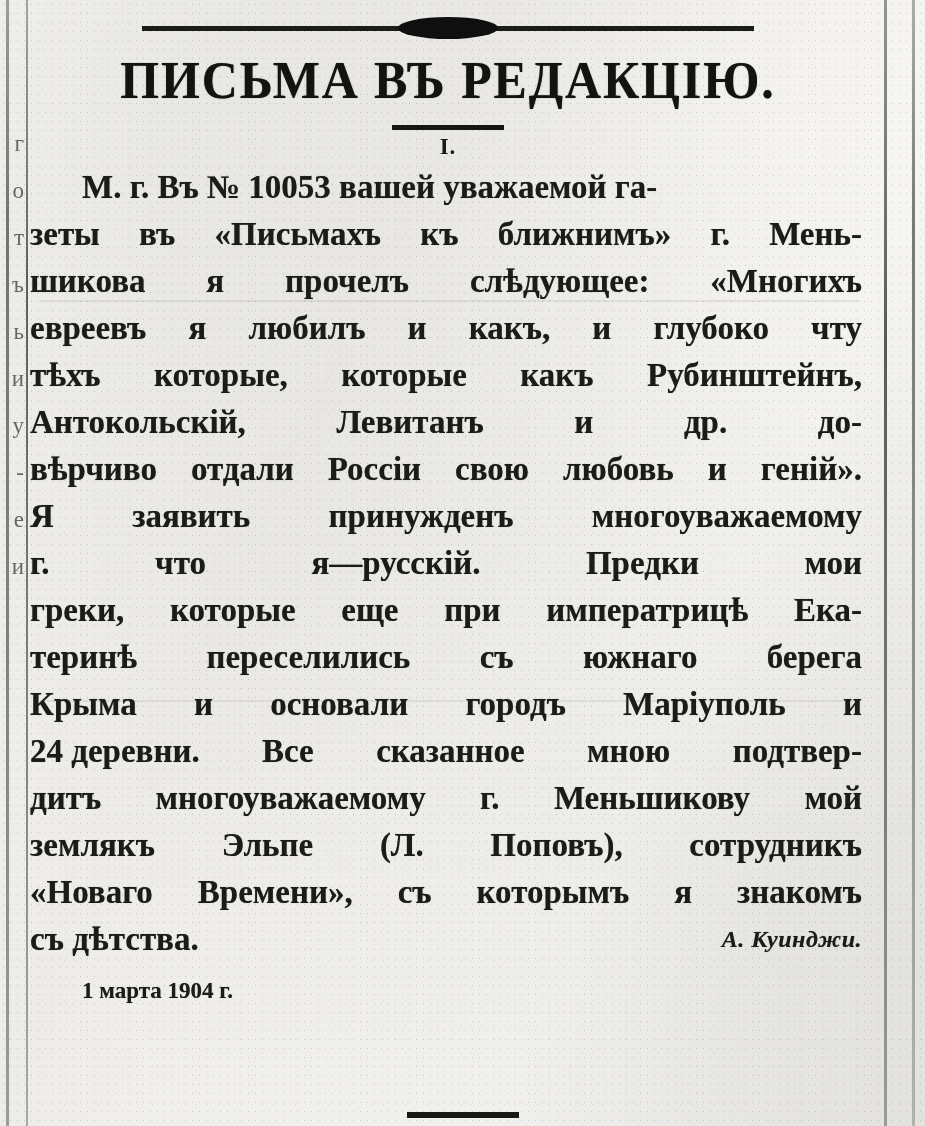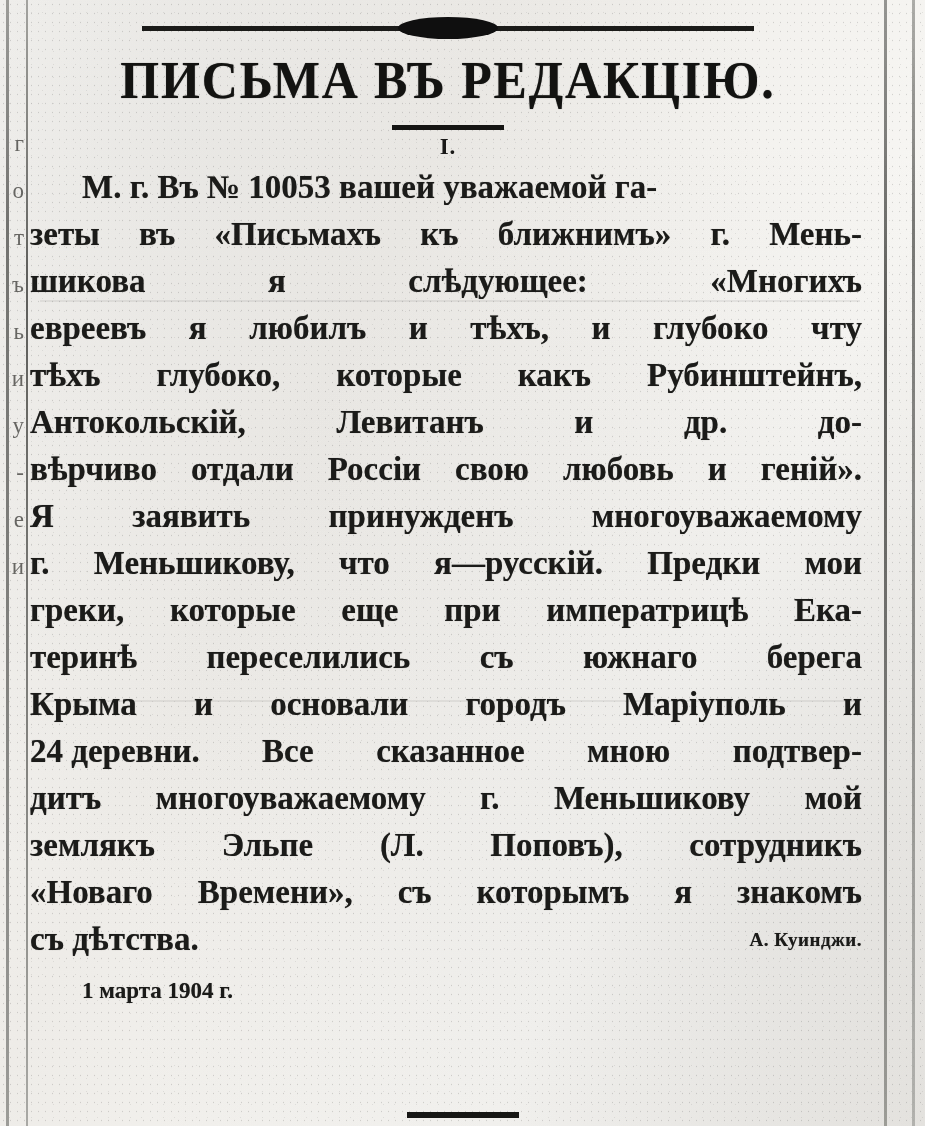--- a/index.html
+++ b/index.html
@@ -163,23 +163,24 @@
   }
   .line.just {
     display: flex;
     justify-content: space-between;
   }
   .line.just > span { white-space: pre; }
 
   .signature {
     float: right;
     font-weight: bold;
-    font-size: 19px;
+    font-size: 24px;
     letter-spacing: 0.5px;
     padding-left: 20px;
+    font-style: italic;
   }
 
   .dateline {
     margin: 6px 0 0 0;
     font-size: 23px;
     font-weight: bold;
     color: #1d1d1b;
     padding-left: 52px;
     line-height: 44px;
   }
@@ -255,38 +256,39 @@
         <span>«Письмахъ</span>
         <span>къ</span>
         <span>ближнимъ»</span>
         <span>г.</span>
         <span>Мень-</span>
       </div>
 
       <div class="line just">
         <span>шикова</span>
         <span>я</span>
+        <span>прочелъ</span>
         <span>слѣдующее:</span>
         <span>«Многихъ</span>
       </div>
 
       <div class="line just">
         <span>евреевъ</span>
         <span>я</span>
         <span>любилъ</span>
         <span>и</span>
-        <span>тѣхъ,</span>
+        <span>какъ,</span>
         <span>и</span>
         <span>глубоко</span>
         <span>чту</span>
       </div>
 
       <div class="line just">
         <span>тѣхъ</span>
-        <span>глубоко,</span>
+        <span>которые,</span>
         <span>которые</span>
         <span>какъ</span>
         <span>Рубинштейнъ,</span>
       </div>
 
       <div class="line just">
         <span>Антокольскій,</span>
         <span>Левитанъ</span>
         <span>и</span>
         <span>др.</span>
@@ -305,21 +307,20 @@
 
       <div class="line just">
         <span>Я</span>
         <span>заявить</span>
         <span>принужденъ</span>
         <span>многоуважаемому</span>
       </div>
 
       <div class="line just">
         <span>г.</span>
-        <span>Меньшикову,</span>
         <span>что</span>
         <span>я—русскій.</span>
         <span>Предки</span>
         <span>мои</span>
       </div>
 
       <div class="line just">
         <span>греки,</span>
         <span>которые</span>
         <span>еще</span>

